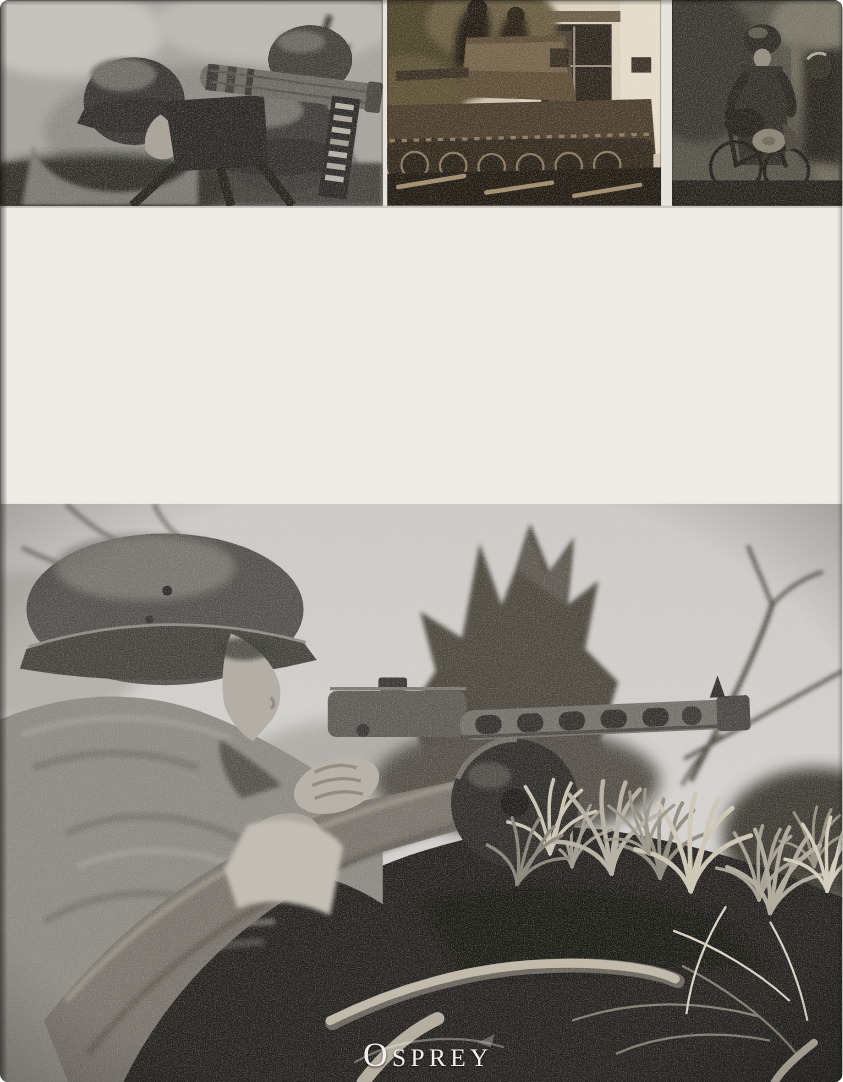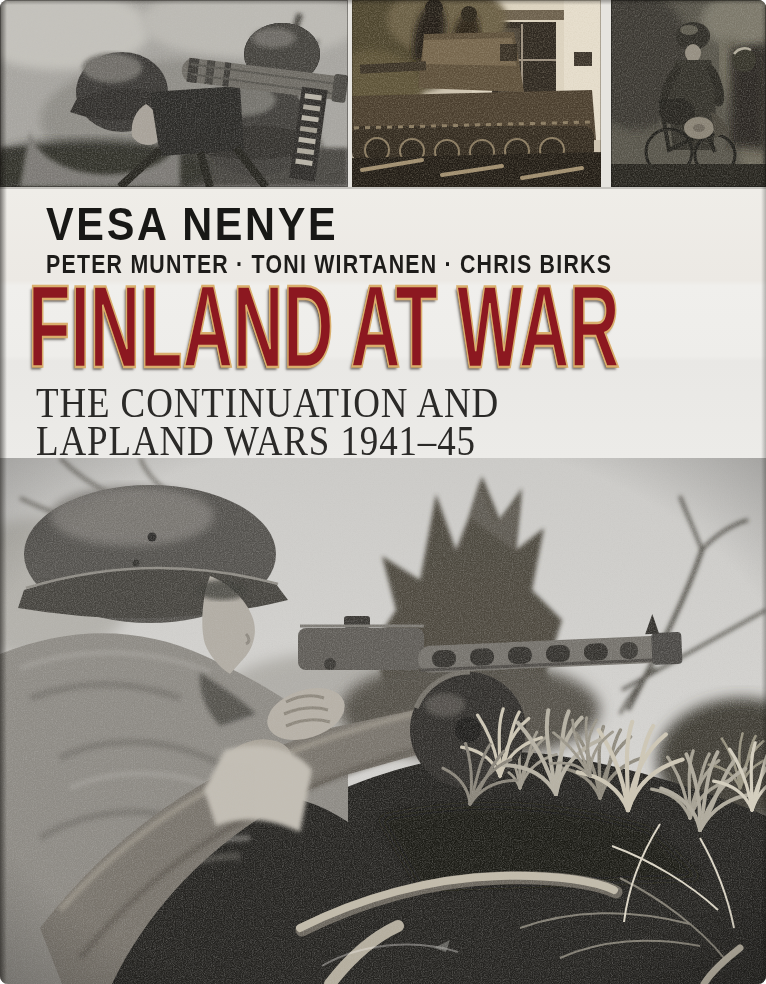--- a/index.html
+++ b/index.html
@@ -218,29 +218,20 @@
       <ellipse cx="66" cy="112" rx="18" ry="13" fill="#26241f"></ellipse>
       <ellipse cx="88" cy="128" rx="15" ry="11" fill="#8b8476"></ellipse>
       <ellipse cx="88" cy="128" rx="6" ry="4" fill="#6e675c"></ellipse>
       <path d="M100,112 C110,116 116,124 116,132 L104,138 Z" fill="#4a463c"></path>
       <rect y="164" width="155" height="23" fill="#26241e"></rect>
       <rect width="155" height="187" filter="url(#gn3)" opacity=".45"></rect>
       <rect width="155" height="187" fill="none" stroke="rgba(15,14,12,.4)" stroke-width="2"></rect>
     </svg>
   </div>
 
-  <div class="paper">
-    <div class="author">VESA NENYE</div>
-    <div class="byline">PETER MUNTER · TONI WIRTANEN · CHRIS BIRKS</div>
-    <div class="title">FINLAND AT WAR</div>
-    <div class="subtitle">
-      <div>THE CONTINUATION AND</div>
-      <div>LAPLAND WARS 1941–45</div>
-    </div>
-  </div>
 
   <div class="main-photo">
     <svg viewBox="0 0 766 526" width="766" height="526" preserveAspectRatio="none">
       <defs>
         <linearGradient id="sky" x1="0" y1="0" x2="0" y2="1">
           <stop offset="0" stop-color="#cdccc9"></stop>
             <stop offset=".55" stop-color="#d6d5d2"></stop>
             <stop offset="1" stop-color="#cfcecb"></stop>
         </linearGradient>
         <filter id="mb2">
@@ -390,18 +381,19 @@
       <rect width="766" height="526" filter="url(#gnM)" opacity=".38"></rect>
       <rect width="766" height="526" fill="url(#vig)"></rect>
     </svg>
   </div>
 
   <div class="osprey">
     <svg class="osprey-swoosh" width="150" height="34" viewBox="0 0 150 34">
       <path d="M8,30 C45,8 100,2 144,16" stroke="rgba(245,243,238,.55)" stroke-width="2" fill="none"></path>
       <path d="M120,12 L136,4 L132,16" fill="rgba(245,243,238,.45)"></path>
     </svg>
+    <div class="osprey-text">OSPREY</div>
   </div>
 
   <div class="edge-left"></div>
   <div class="edge-right"></div>
   <div class="edge-top"></div>
 </div>
 
 </body></html>

